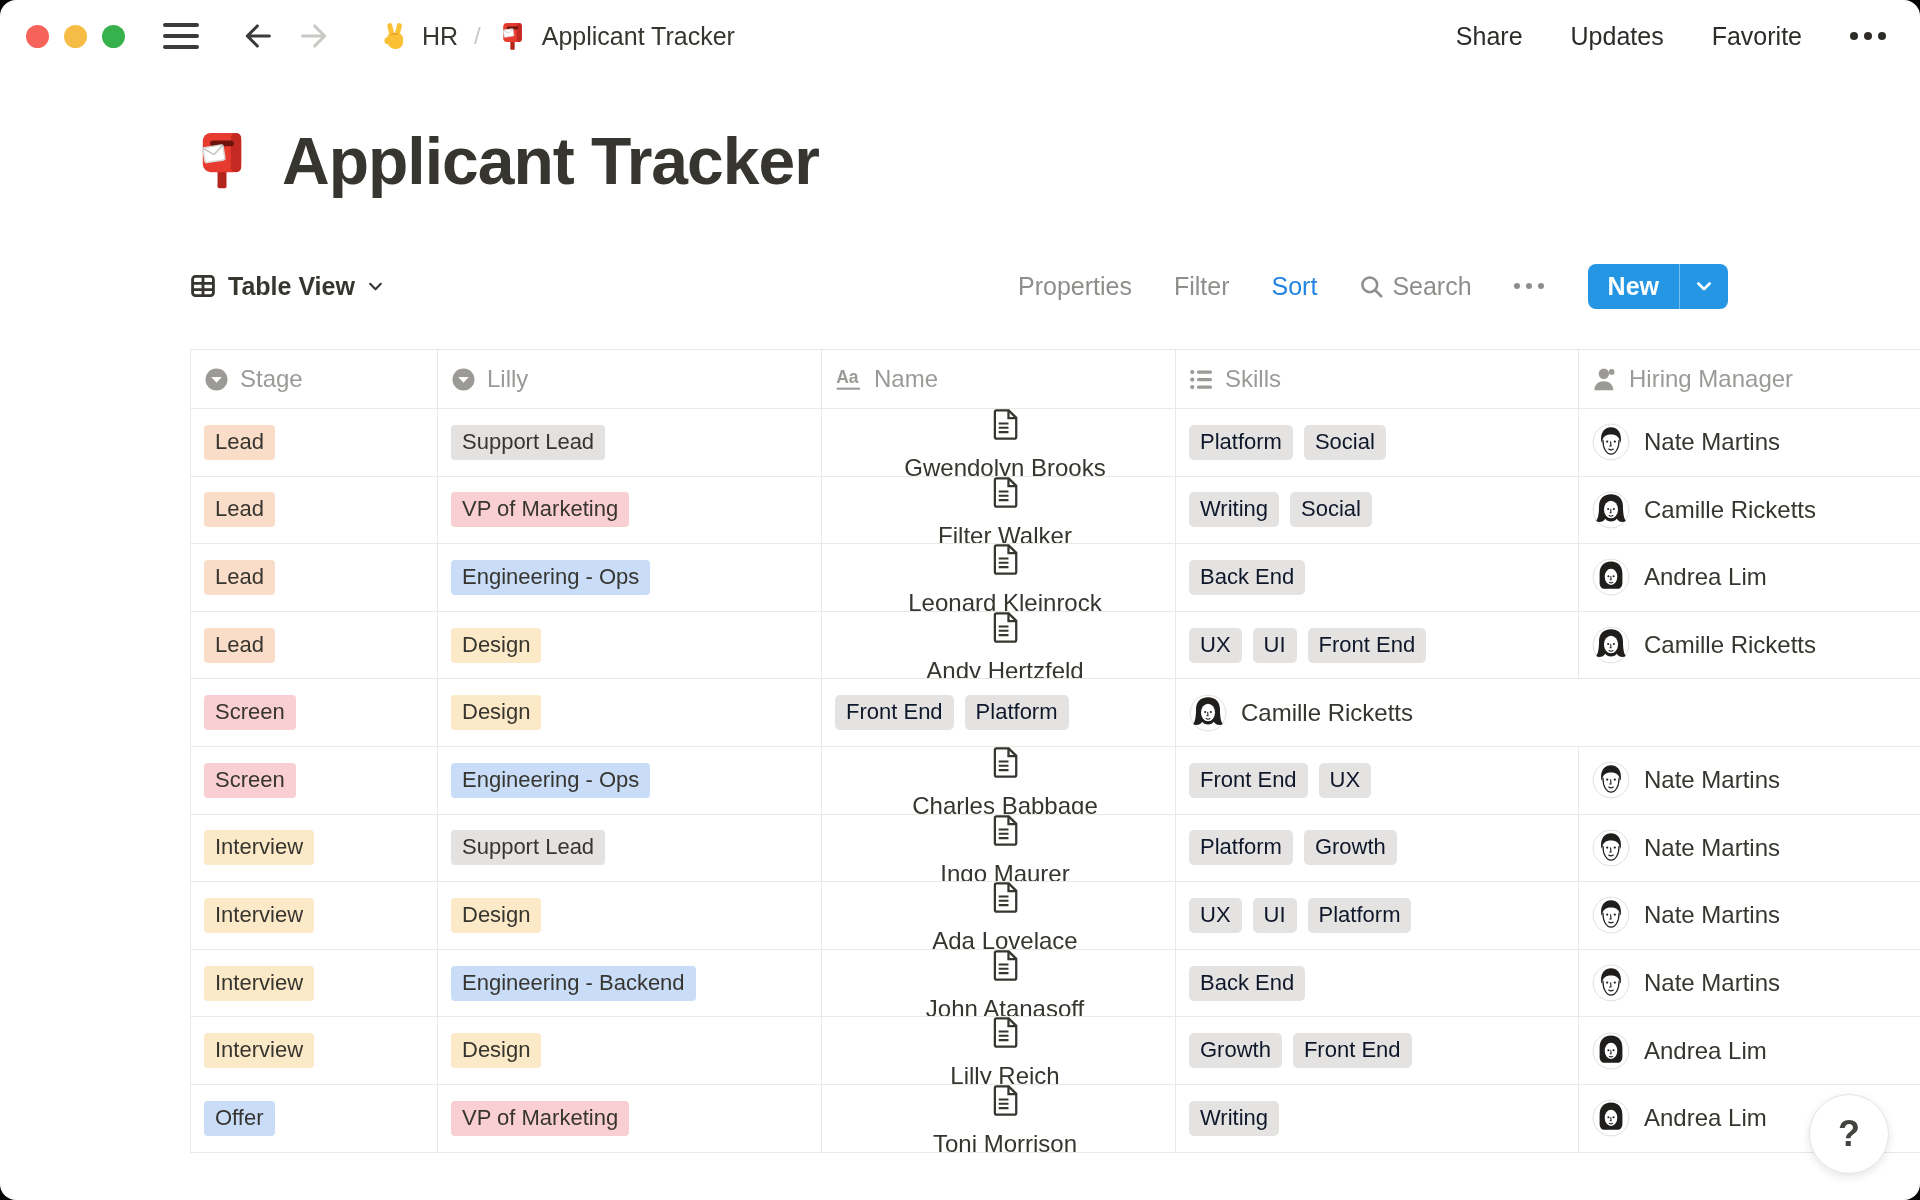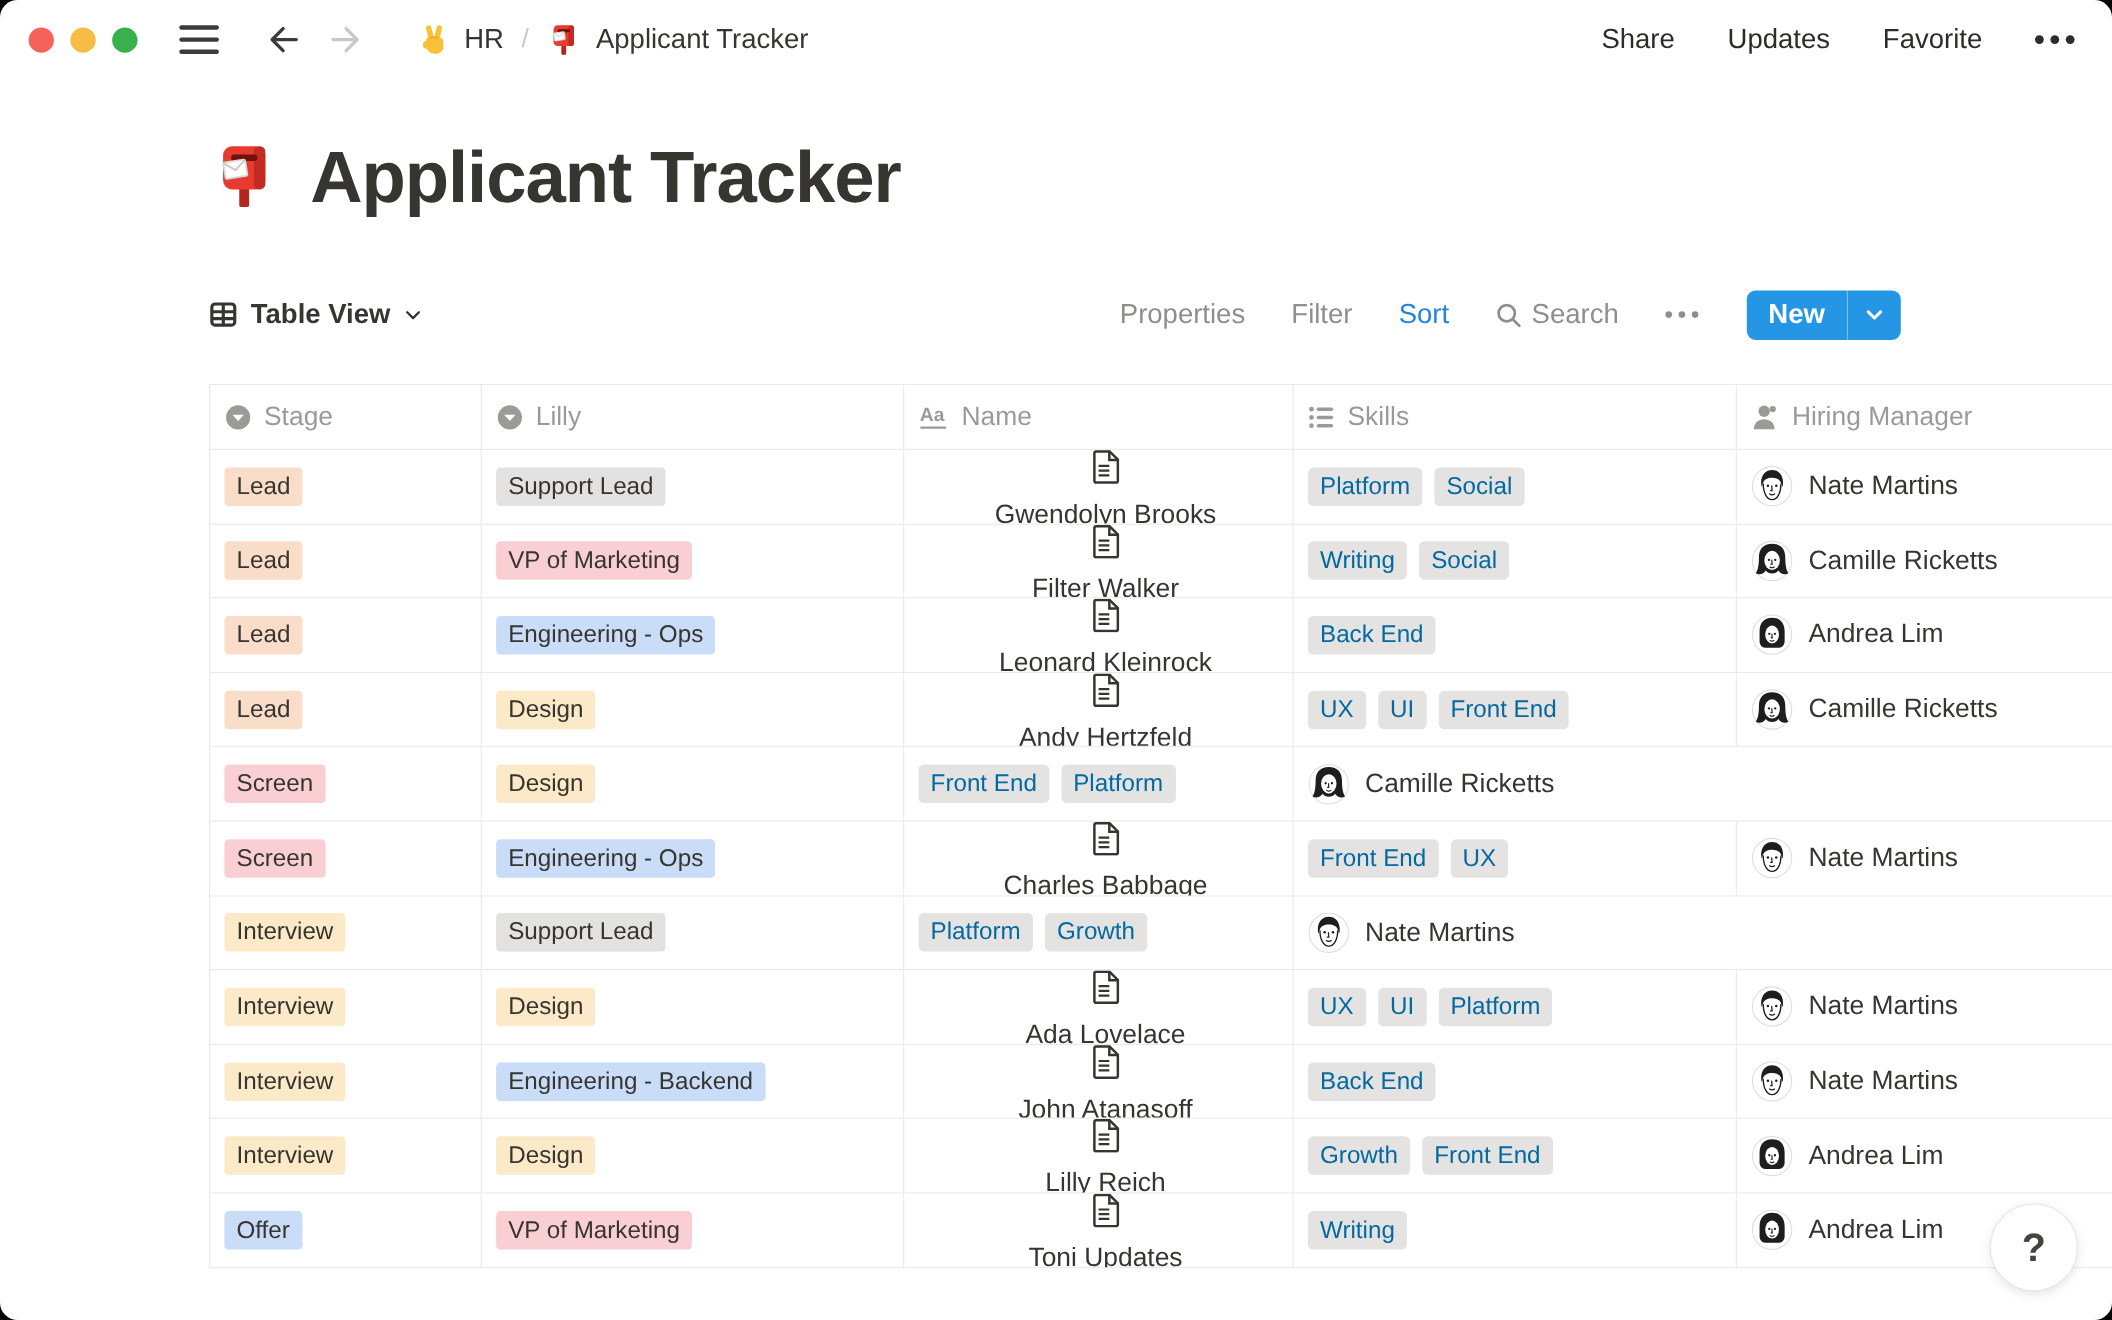--- a/index.html
+++ b/index.html
@@ -43,21 +43,21 @@
 
   
   .table{margin-left:190px;width:1730px;margin-top:39px;border-left:1px solid #E9E9E7;}
   .thead,.tr{display:grid;grid-template-columns:247px 384px 354px 403px 1fr;}
   .thead{height:58px;border-top:1px solid #E9E9E7;border-bottom:1px solid #E9E9E7;color:#9B9A97;}
   .th{display:flex;align-items:center;gap:11px;padding-left:13px;font-size:24px;cursor:pointer;}
   .th:not(:last-child),.td:not(:last-child){border-right:1px solid #E9E9E7;}
   .tr{height:66.6px;border-bottom:1px solid #E9E9E7;}
   .td{display:flex;align-items:center;padding-left:13px;overflow:hidden;white-space:nowrap;}
   .tag{font-size:22px;line-height:1;padding:6px 11px 7px;border-radius:4px;color:#37352F;}
-  .skill{font-size:22px;line-height:1;padding:6px 11px 7px;border-radius:5px;margin-right:11px;color:#0369a1;}
+  .skill{font-size:22px;line-height:1;padding:6px 11px 7px;border-radius:5px;margin-right:11px;color:#0f172a;}
   .name-cell{gap:14px;flex-direction:column;}
   .name-text{font-size:24px;font-weight:500;color:#37352F;border-bottom:2px solid #D6D5D2;padding-bottom:1px;cursor:pointer;}
   .mgr-cell{gap:14px;}
   .avatar{width:38px;height:38px;flex:0 0 38px;}
   .avatar svg{width:38px;height:38px;display:block;}
   .mgr-name{font-size:24px;}
 
   
   .help-btn{position:absolute;right:31px;top:1094px;width:78px;height:78px;border-radius:50%;background:#fff;
     border:1px solid #E6E5E3;box-shadow:0 3px 10px rgba(0,0,0,.10);display:flex;align-items:center;justify-content:center;
@@ -442,20 +442,30 @@
       <span class="mgr-name">Nate Martins</span>
     </div>
   </div>
         <div class="tr">
     <div class="td stage">
             <span class="tag" style="background: rgb(251, 233, 199);">Interview</span>
           </div>
     <div class="td role">
             <span class="tag" style="background: rgb(227, 226, 224);">Support Lead</span>
           </div>
+    <div class="td name-cell">
+      <span class="icon">
+        <svg width="27" height="31" viewBox="0 0 22 26" fill="none">
+                <path d="M3.5 1.2h10.2l6.3 6.2v16.1c0 .8-.6 1.4-1.4 1.4H3.5c-.8 0-1.4-.6-1.4-1.4V2.6c0-.8.6-1.4 1.4-1.4z" stroke="#37352F" stroke-width="1.9"></path>
+                <path d="M13.5 1.5v6.2h6.3" stroke="#37352F" stroke-width="1.9"></path>
+                <path d="M5.3 12.2h8.2M5.3 15.8h8.2M5.3 19.4h8.2" stroke="#37352F" stroke-width="1.7"></path>
+              </svg>
+      </span>
+      <span class="name-text">Ingo Maurer</span>
+    </div>
     <div class="td skills">
             <span class="skill" style="background: rgb(228, 227, 225);">Platform</span>
             <span class="skill" style="background: rgb(228, 227, 225);">Growth</span>
           </div>
     <div class="td mgr-cell">
       <span class="avatar">
               <svg viewBox="0 0 40 40">
                 <circle cx="20" cy="20" r="18.8" fill="#fff" stroke="#DEDDDB"></circle>
                 <path d="M9.5 17c0-8 4.5-12.4 10.5-12.4S30.5 9 30.5 17c0 1.6-.3 2.8-.8 3.8-.8-6.4-4-8.8-9.7-8.8s-8.9 2.4-9.7 8.8c-.5-1-.8-2.2-.8-3.8z" fill="#1F1E1C"></path>
                 <path d="M11.5 17.5c0 9.5 3.8 15.3 8.5 15.3s8.5-5.8 8.5-15.3" fill="none" stroke="#1F1E1C" stroke-width="1.3"></path>
@@ -580,21 +590,21 @@
             <span class="tag" style="background: rgb(249, 207, 211);">VP of Marketing</span>
           </div>
     <div class="td name-cell">
       <span class="icon">
         <svg width="27" height="31" viewBox="0 0 22 26" fill="none">
                 <path d="M3.5 1.2h10.2l6.3 6.2v16.1c0 .8-.6 1.4-1.4 1.4H3.5c-.8 0-1.4-.6-1.4-1.4V2.6c0-.8.6-1.4 1.4-1.4z" stroke="#37352F" stroke-width="1.9"></path>
                 <path d="M13.5 1.5v6.2h6.3" stroke="#37352F" stroke-width="1.9"></path>
                 <path d="M5.3 12.2h8.2M5.3 15.8h8.2M5.3 19.4h8.2" stroke="#37352F" stroke-width="1.7"></path>
               </svg>
       </span>
-      <span class="name-text">Toni Updates</span>
+      <span class="name-text">Toni Morrison</span>
     </div>
     <div class="td skills">
             <span class="skill" style="background: rgb(228, 227, 225);">Writing</span>
           </div>
     <div class="td mgr-cell">
       <span class="avatar">
               <svg viewBox="0 0 40 40">
                 <circle cx="20" cy="20" r="18.8" fill="#fff" stroke="#DEDDDB"></circle>
                 <path d="M20 3.8c-8 0-12 5.2-12 13v9.4c0 3.4 2.2 6.2 5.4 6.2h13.2c3.2 0 5.4-2.8 5.4-6.2v-9.4c0-7.8-4-13-12-13z" fill="#1F1E1C"></path>
                 <ellipse cx="20" cy="19.8" rx="6.6" ry="8.6" fill="#fff"></ellipse>

